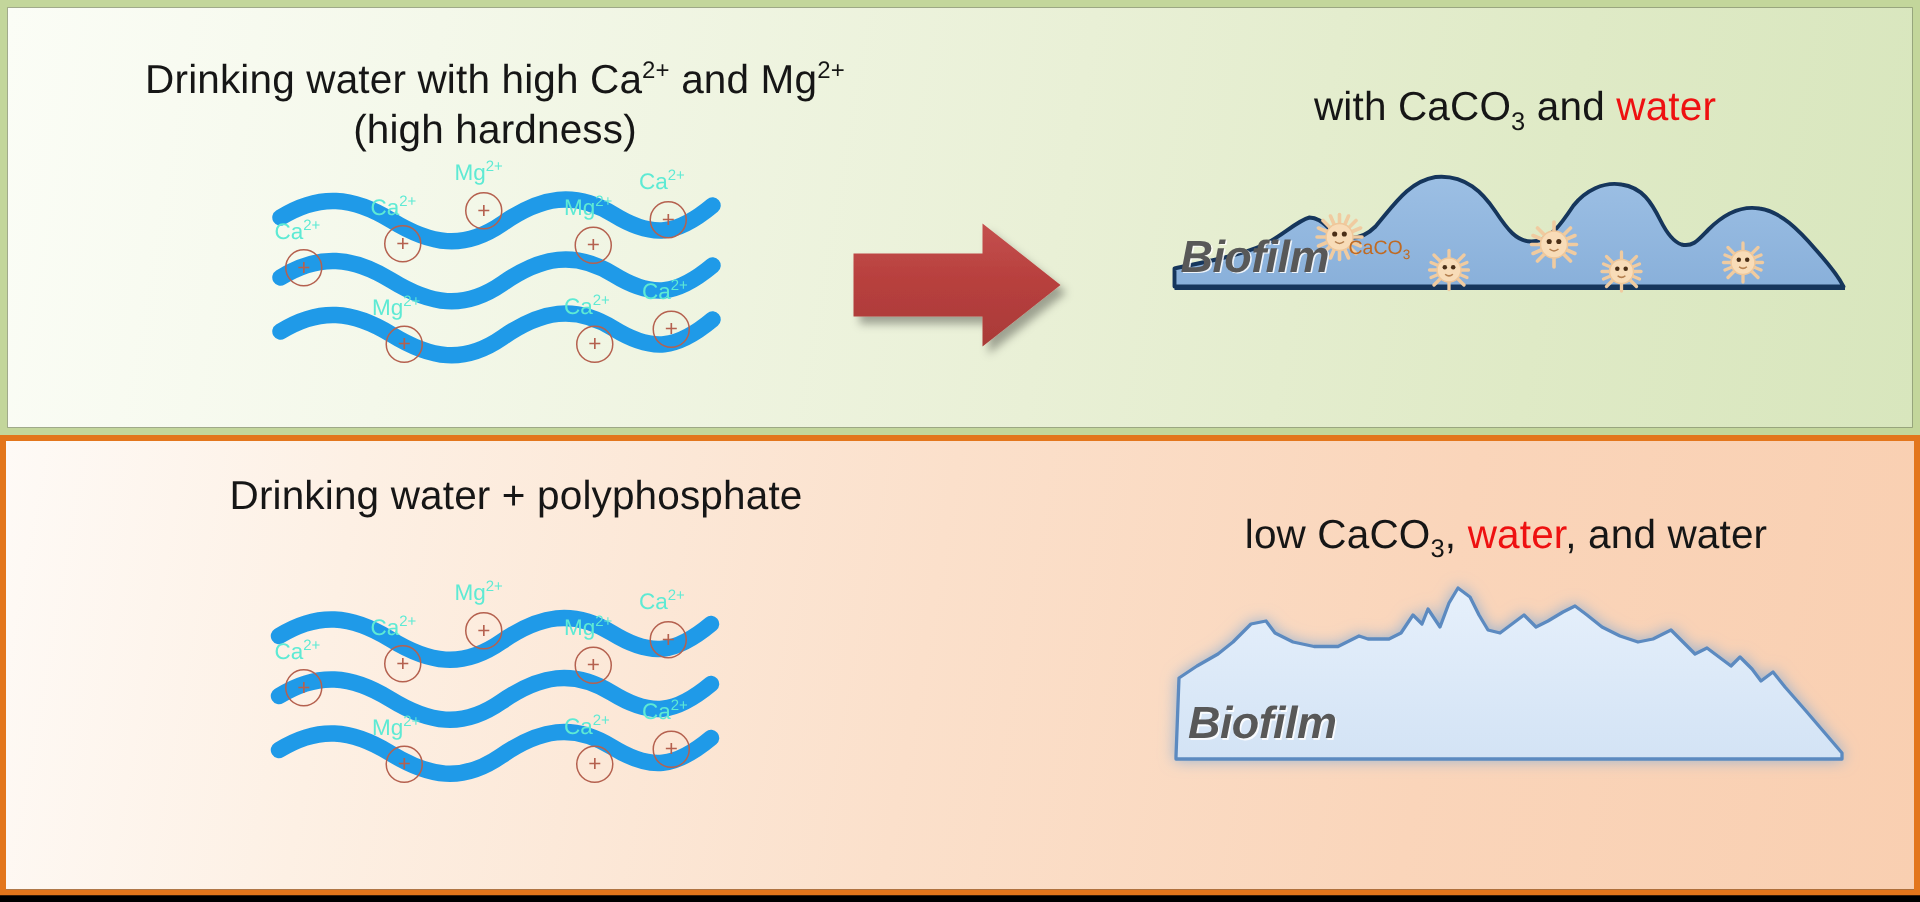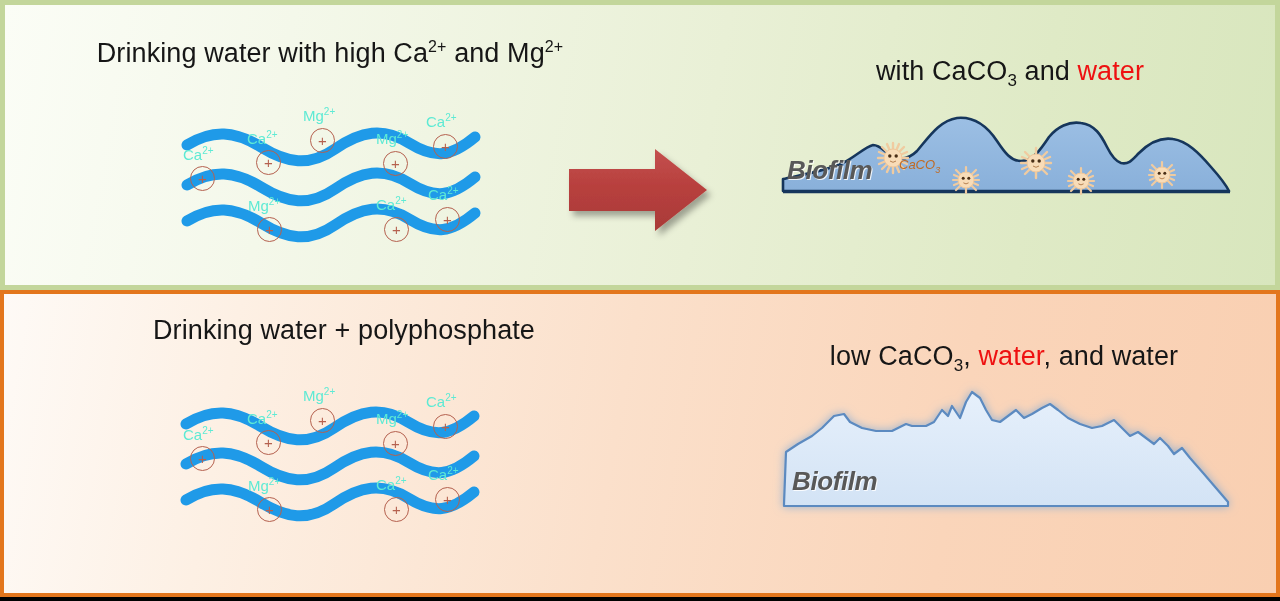--- a/index.html
+++ b/index.html
@@ -46,37 +46,38 @@
   .ion-label{position:absolute;font-size:15px;color:#5eead4;white-space:nowrap;}
   .ion-label .sup{font-size:10px;vertical-align:super;line-height:0;}
   .ion-circle{
     position:absolute;width:25px;height:25px;border:1.6px solid #b5614f;border-radius:50%;
     color:#b5614f;font-size:15px;text-align:center;line-height:23px;box-sizing:border-box;
   }
 
   
   .biofilm-word{
     position:absolute;font-style:italic;font-weight:bold;color:#585858;
-    font-size:26px;letter-spacing:-.4px;
+    font-size:30px;letter-spacing:-.4px;
     text-shadow:1px 1px 0 rgba(255,255,255,.85);
   }
-  .caco3-tag{position:absolute;font-size:13px;color:#c06a22;white-space:nowrap;font-style:italic;}
+  .caco3-tag{position:absolute;font-size:13px;color:#c06a22;white-space:nowrap;}
   .caco3-tag .sub{font-size:9px;vertical-align:sub;line-height:0;}
   svg{display:block;overflow:visible;}
 </style>
 </head>
 <body>
 
 <div class="stage">
 
   <div class="panel panel-top">
 
     <div class="heading" id="h-top-left">
       <span><span>Drinking water with high Ca</span><span class="sup">2+</span><span> and Mg</span><span class="sup">2+</span></span>
       <br>
+      <span>(high hardness)</span>
     </div>
 
     <div class="heading" id="h-top-right"><span>with CaCO</span><span class="sub">3</span><span> and </span><span class="red">water</span></div>
 
     <div class="waves" style="left:178px;top:118px;">
       <svg width="300" height="120" viewBox="0 0 300 120">
         <g fill="none" stroke="#1f9ae8" stroke-width="11" stroke-linecap="round">
           <path d="M4 22 C 30 6, 52 8, 78 24 S 126 44, 152 26 S 200 4, 226 20 S 268 34, 292 14"></path>
           <path d="M4 62 C 30 46, 52 48, 78 64 S 126 84, 152 66 S 200 44, 226 60 S 268 74, 292 54"></path>
           <path d="M4 98 C 30 82, 52 84, 78 100 S 126 120, 152 102 S 200 80, 226 96 S 268 110, 292 90"></path>

